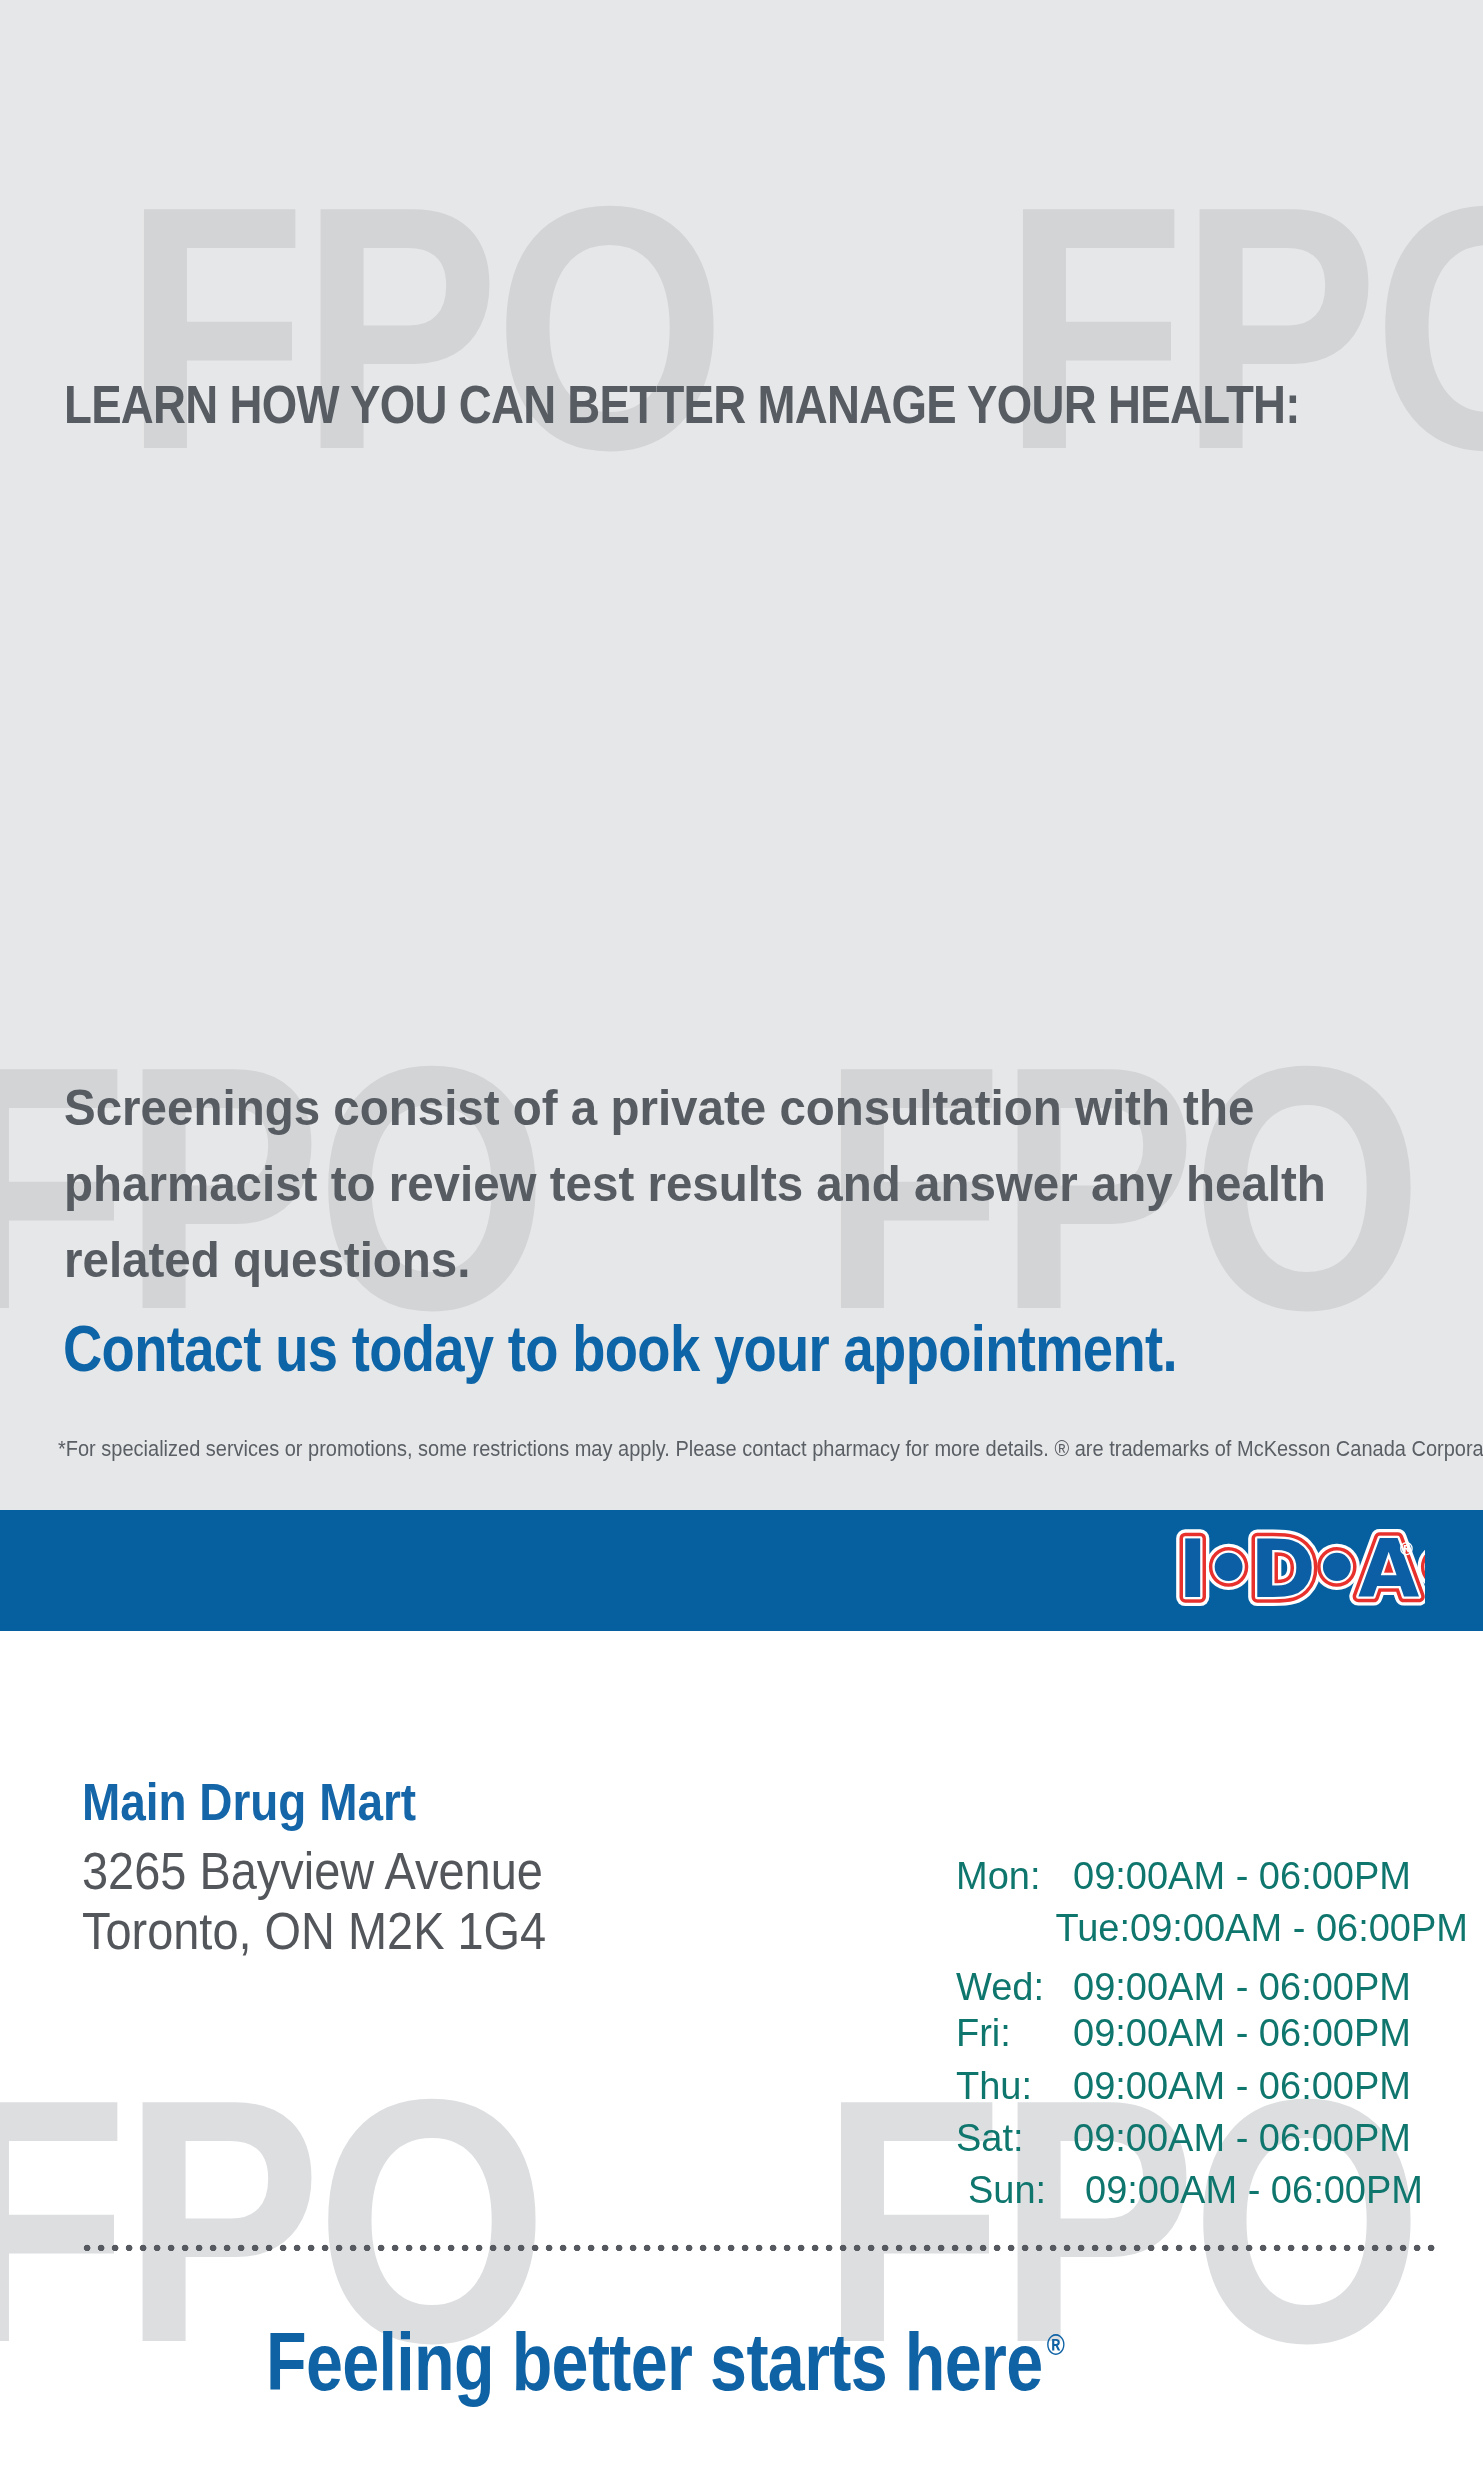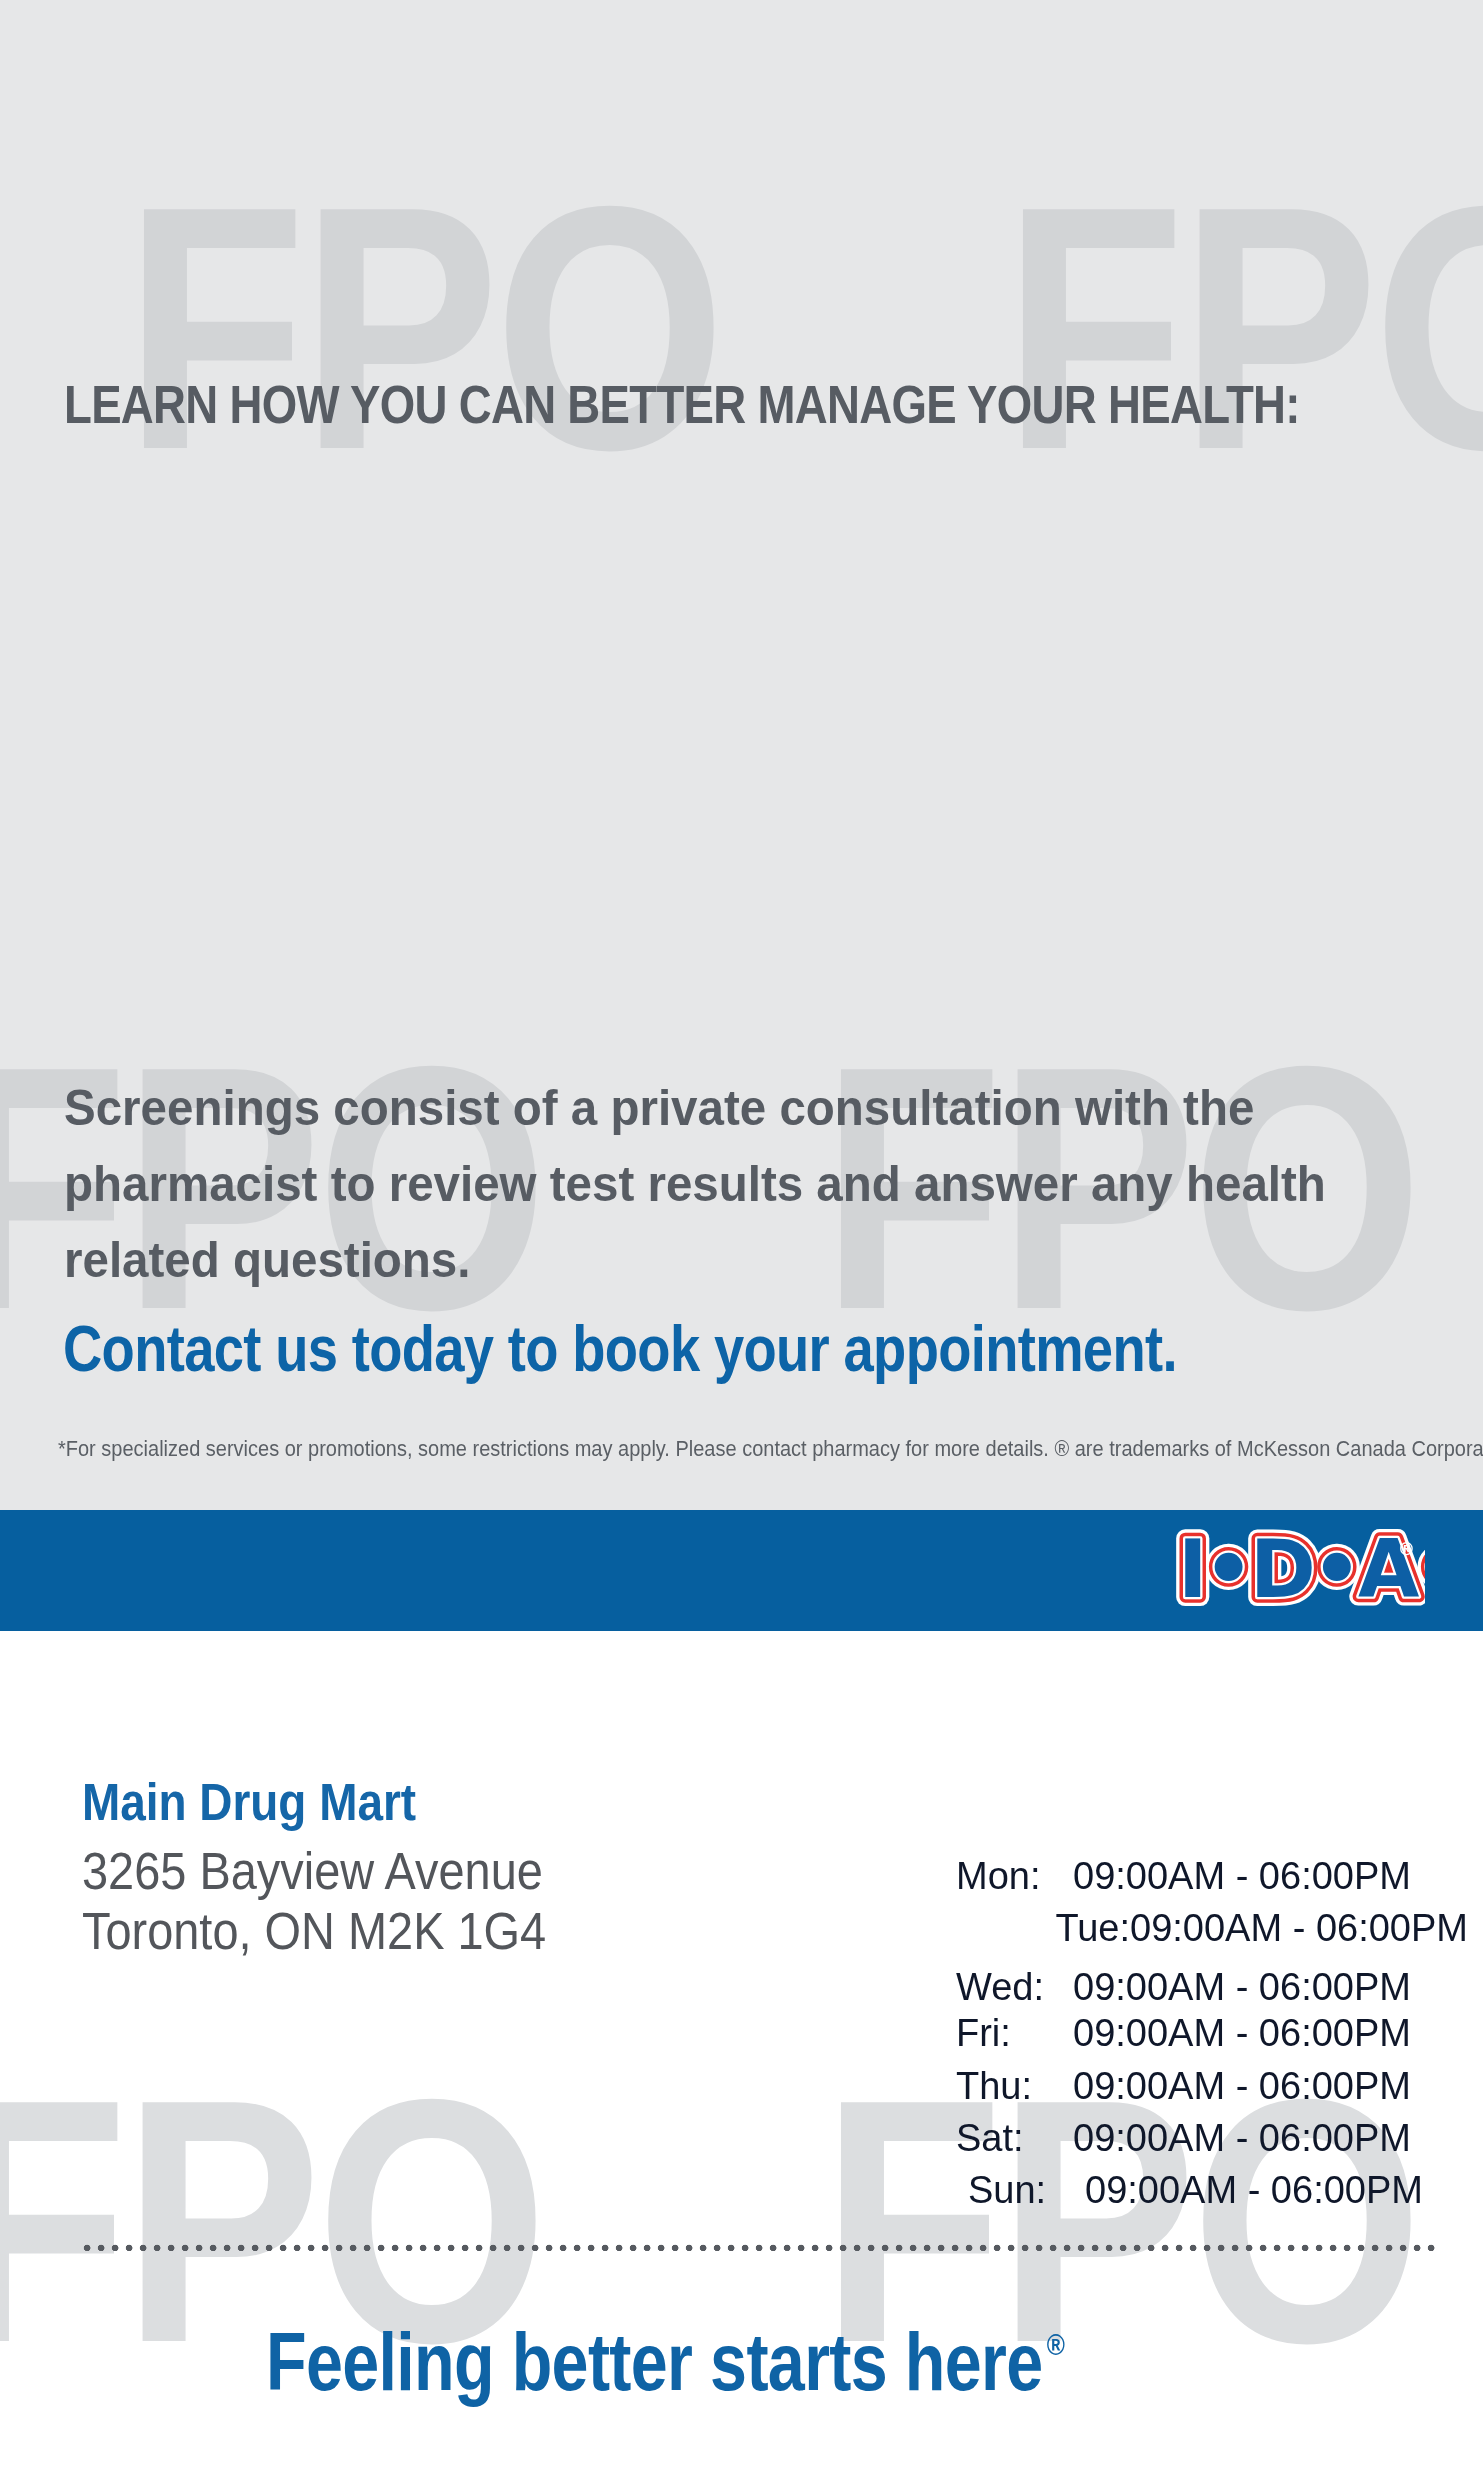--- a/index.html
+++ b/index.html
@@ -56,21 +56,21 @@
 
   .store-name {
     left:82px; top:1777px; font-size:51px; font-weight:bold; color:#1566a8;
     transform:scaleX(0.9); transform-origin:0 0;
   }
   .store-address {
     left:82px; top:1842px; font-size:51px; font-weight:normal; color:#53565b;
     line-height:60px; transform:scaleX(0.92); transform-origin:0 0;
   }
 
-  .hours-row { position:absolute; left:956px; width:512px; font-size:38px; color:#0f172a; line-height:1; white-space:nowrap; }
+  .hours-row { position:absolute; left:956px; width:512px; font-size:38px; color:#0f766e; line-height:1; white-space:nowrap; }
   .hours-day { display:inline-block; width:117px; }
   .hours-time { display:inline-block; }
 
   .dotted-divider {
     position:absolute; left:83px; top:2244px; width:1353px; height:8.3px;
     background-image:radial-gradient(circle at 4.1px 4.1px, #565a60 3px, transparent 3.7px);
     background-size:14px 8.3px; background-repeat:repeat-x;
   }
 
   .tagline {

